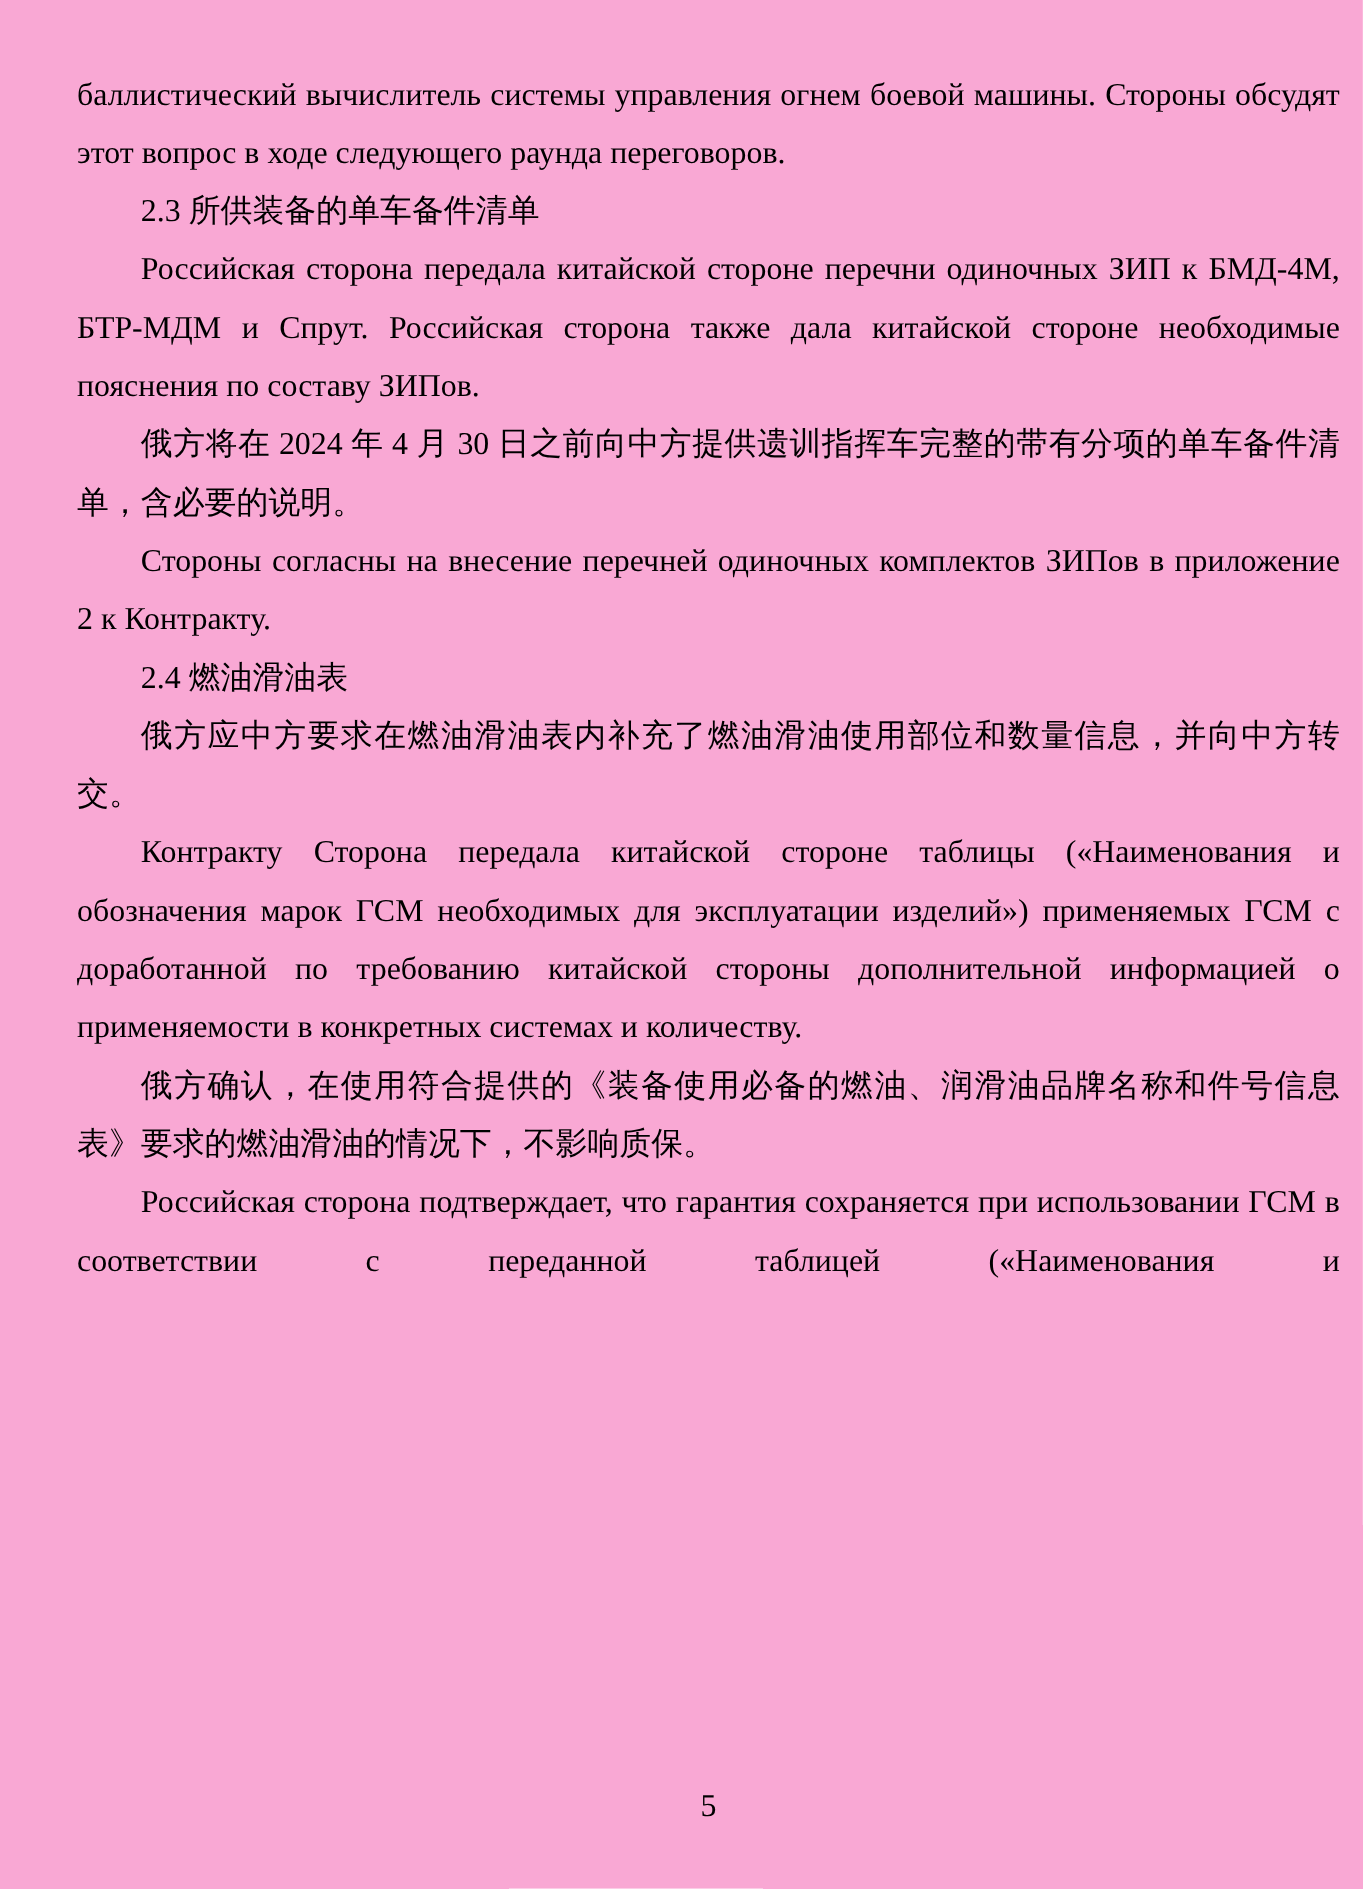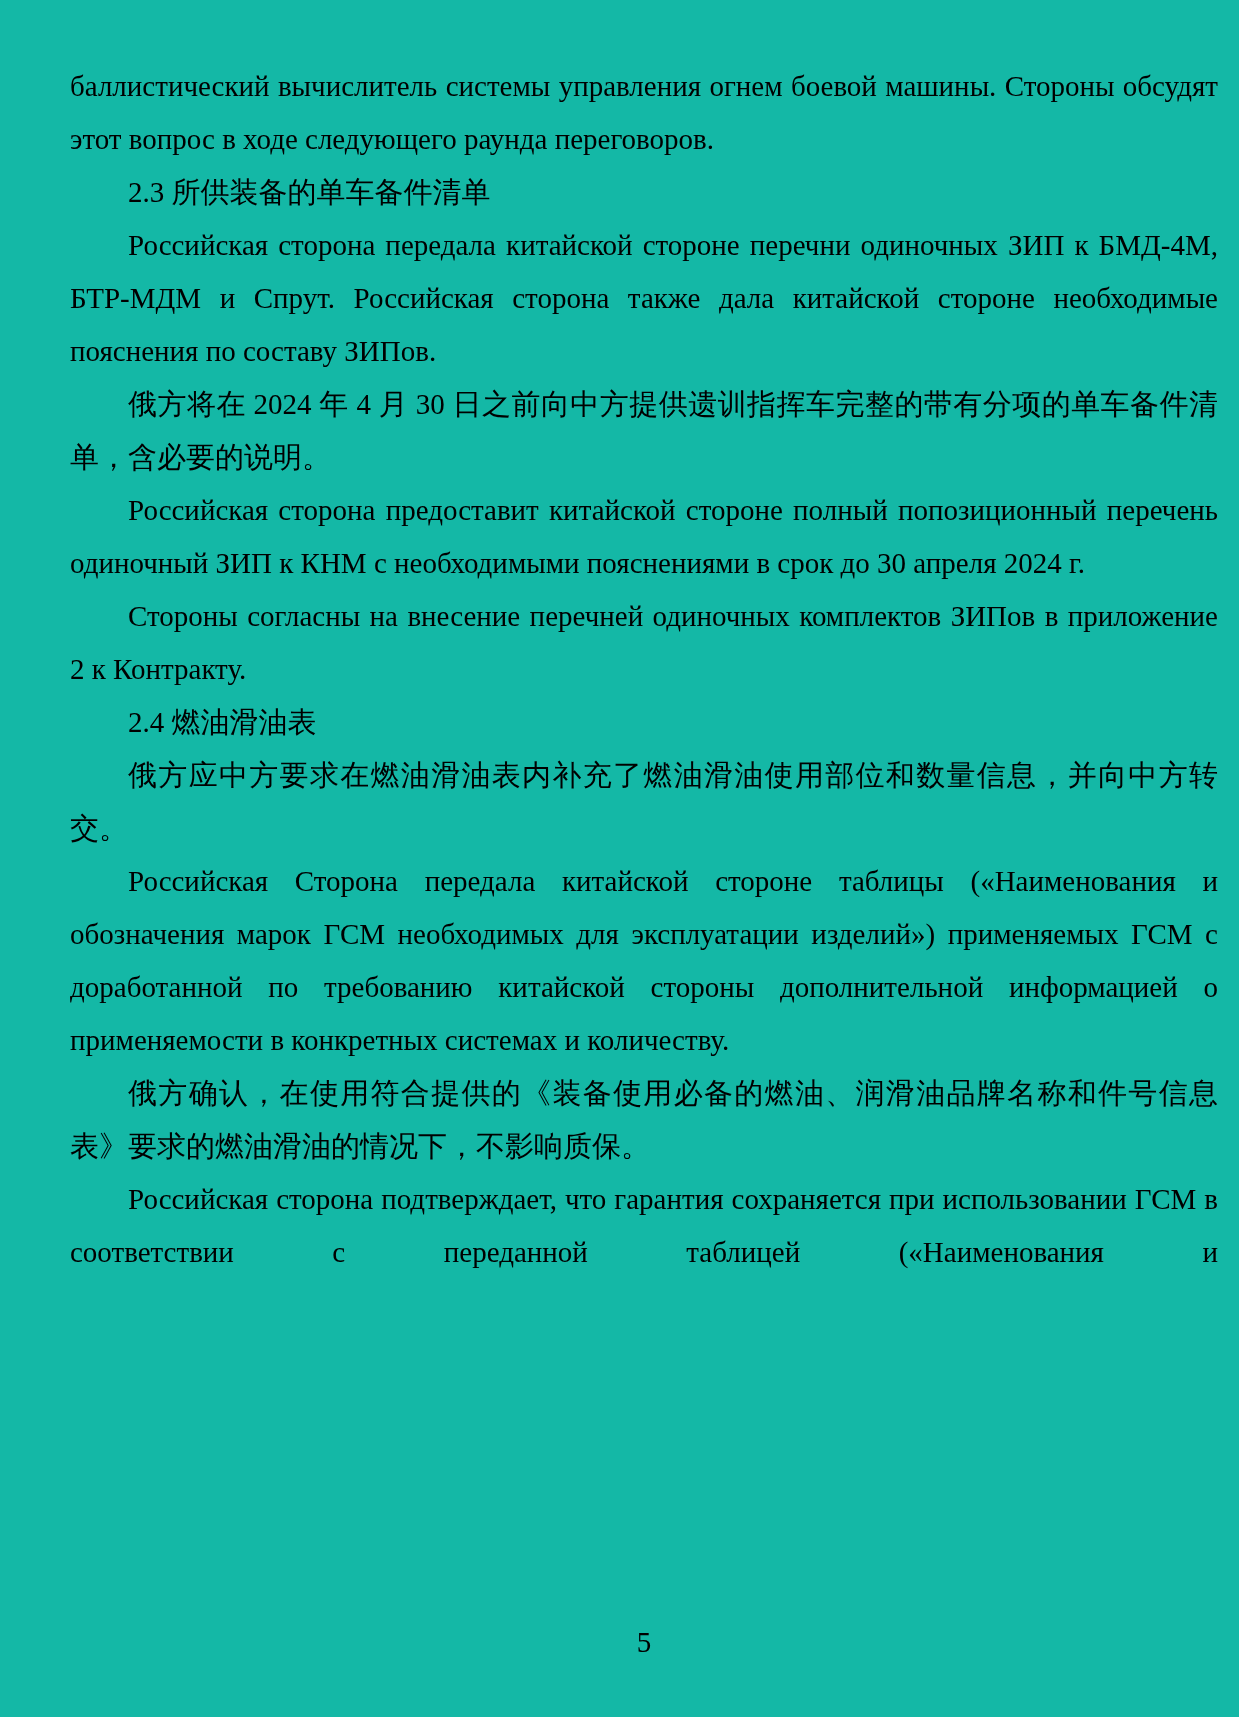--- a/index.html
+++ b/index.html
@@ -4,21 +4,21 @@
 <style>
   html, body {
     margin: 0;
     padding: 0;
     background: #ffffff;
   }
   .page {
     position: relative;
     width: 1239px;
     height: 1717px;
-    background: #14b8a6;
+    background: #f9a8d4;
     color: #000000;
     overflow: hidden;
   }
   .content {
     position: absolute;
     left: 70px;
     top: 60px;
     width: 1148px;
   }
   .para {
@@ -52,24 +52,23 @@
 </style>
 </head>
 <body>
 
 <div class="page">
   <div class="content" id="paragraphs">
       <p class="para">баллистический вычислитель системы управления огнем боевой машины. Стороны обсудят этот вопрос в ходе следующего раунда переговоров.</p>
       <p class="para indent">2.3 所供装备的单车备件清单</p>
       <p class="para indent">Российская сторона передала китайской стороне перечни одиночных ЗИП к БМД-4М, БТР-МДМ и Спрут. Российская сторона также дала китайской стороне необходимые пояснения по составу ЗИПов.</p>
       <p class="para indent">俄方将在 2024 年 4 月 30 日之前向中方提供遗训指挥车完整的带有分项的单车备件清单，含必要的说明。</p>
-      <p class="para indent">Российская сторона предоставит китайской стороне полный попозиционный перечень одиночный ЗИП к КНМ с необходимыми пояснениями в срок до 30 апреля 2024 г.</p>
       <p class="para indent">Стороны согласны на внесение перечней одиночных комплектов ЗИПов в приложение 2 к Контракту.</p>
       <p class="para indent">2.4 燃油滑油表</p>
       <p class="para indent">俄方应中方要求在燃油滑油表内补充了燃油滑油使用部位和数量信息，并向中方转交。</p>
-      <p class="para indent">Российская Сторона передала китайской стороне таблицы («Наименования и обозначения марок ГСМ необходимых для эксплуатации изделий») применяемых ГСМ с доработанной по требованию китайской стороны дополнительной информацией о применяемости в конкретных системах и количеству.</p>
+      <p class="para indent">Контракту Сторона передала китайской стороне таблицы («Наименования и обозначения марок ГСМ необходимых для эксплуатации изделий») применяемых ГСМ с доработанной по требованию китайской стороны дополнительной информацией о применяемости в конкретных системах и количеству.</p>
       <p class="para indent">俄方确认，在使用符合提供的《装备使用必备的燃油、润滑油品牌名称和件号信息表》要求的燃油滑油的情况下，不影响质保。</p>
       <p class="para indent truncated">Российская сторона подтверждает, что гарантия сохраняется при использовании ГСМ в соответствии с переданной таблицей («Наименования и</p>
     </div>
   <div class="footer">
     <span>5</span>
   </div>
 </div>
 
 </body></html>

